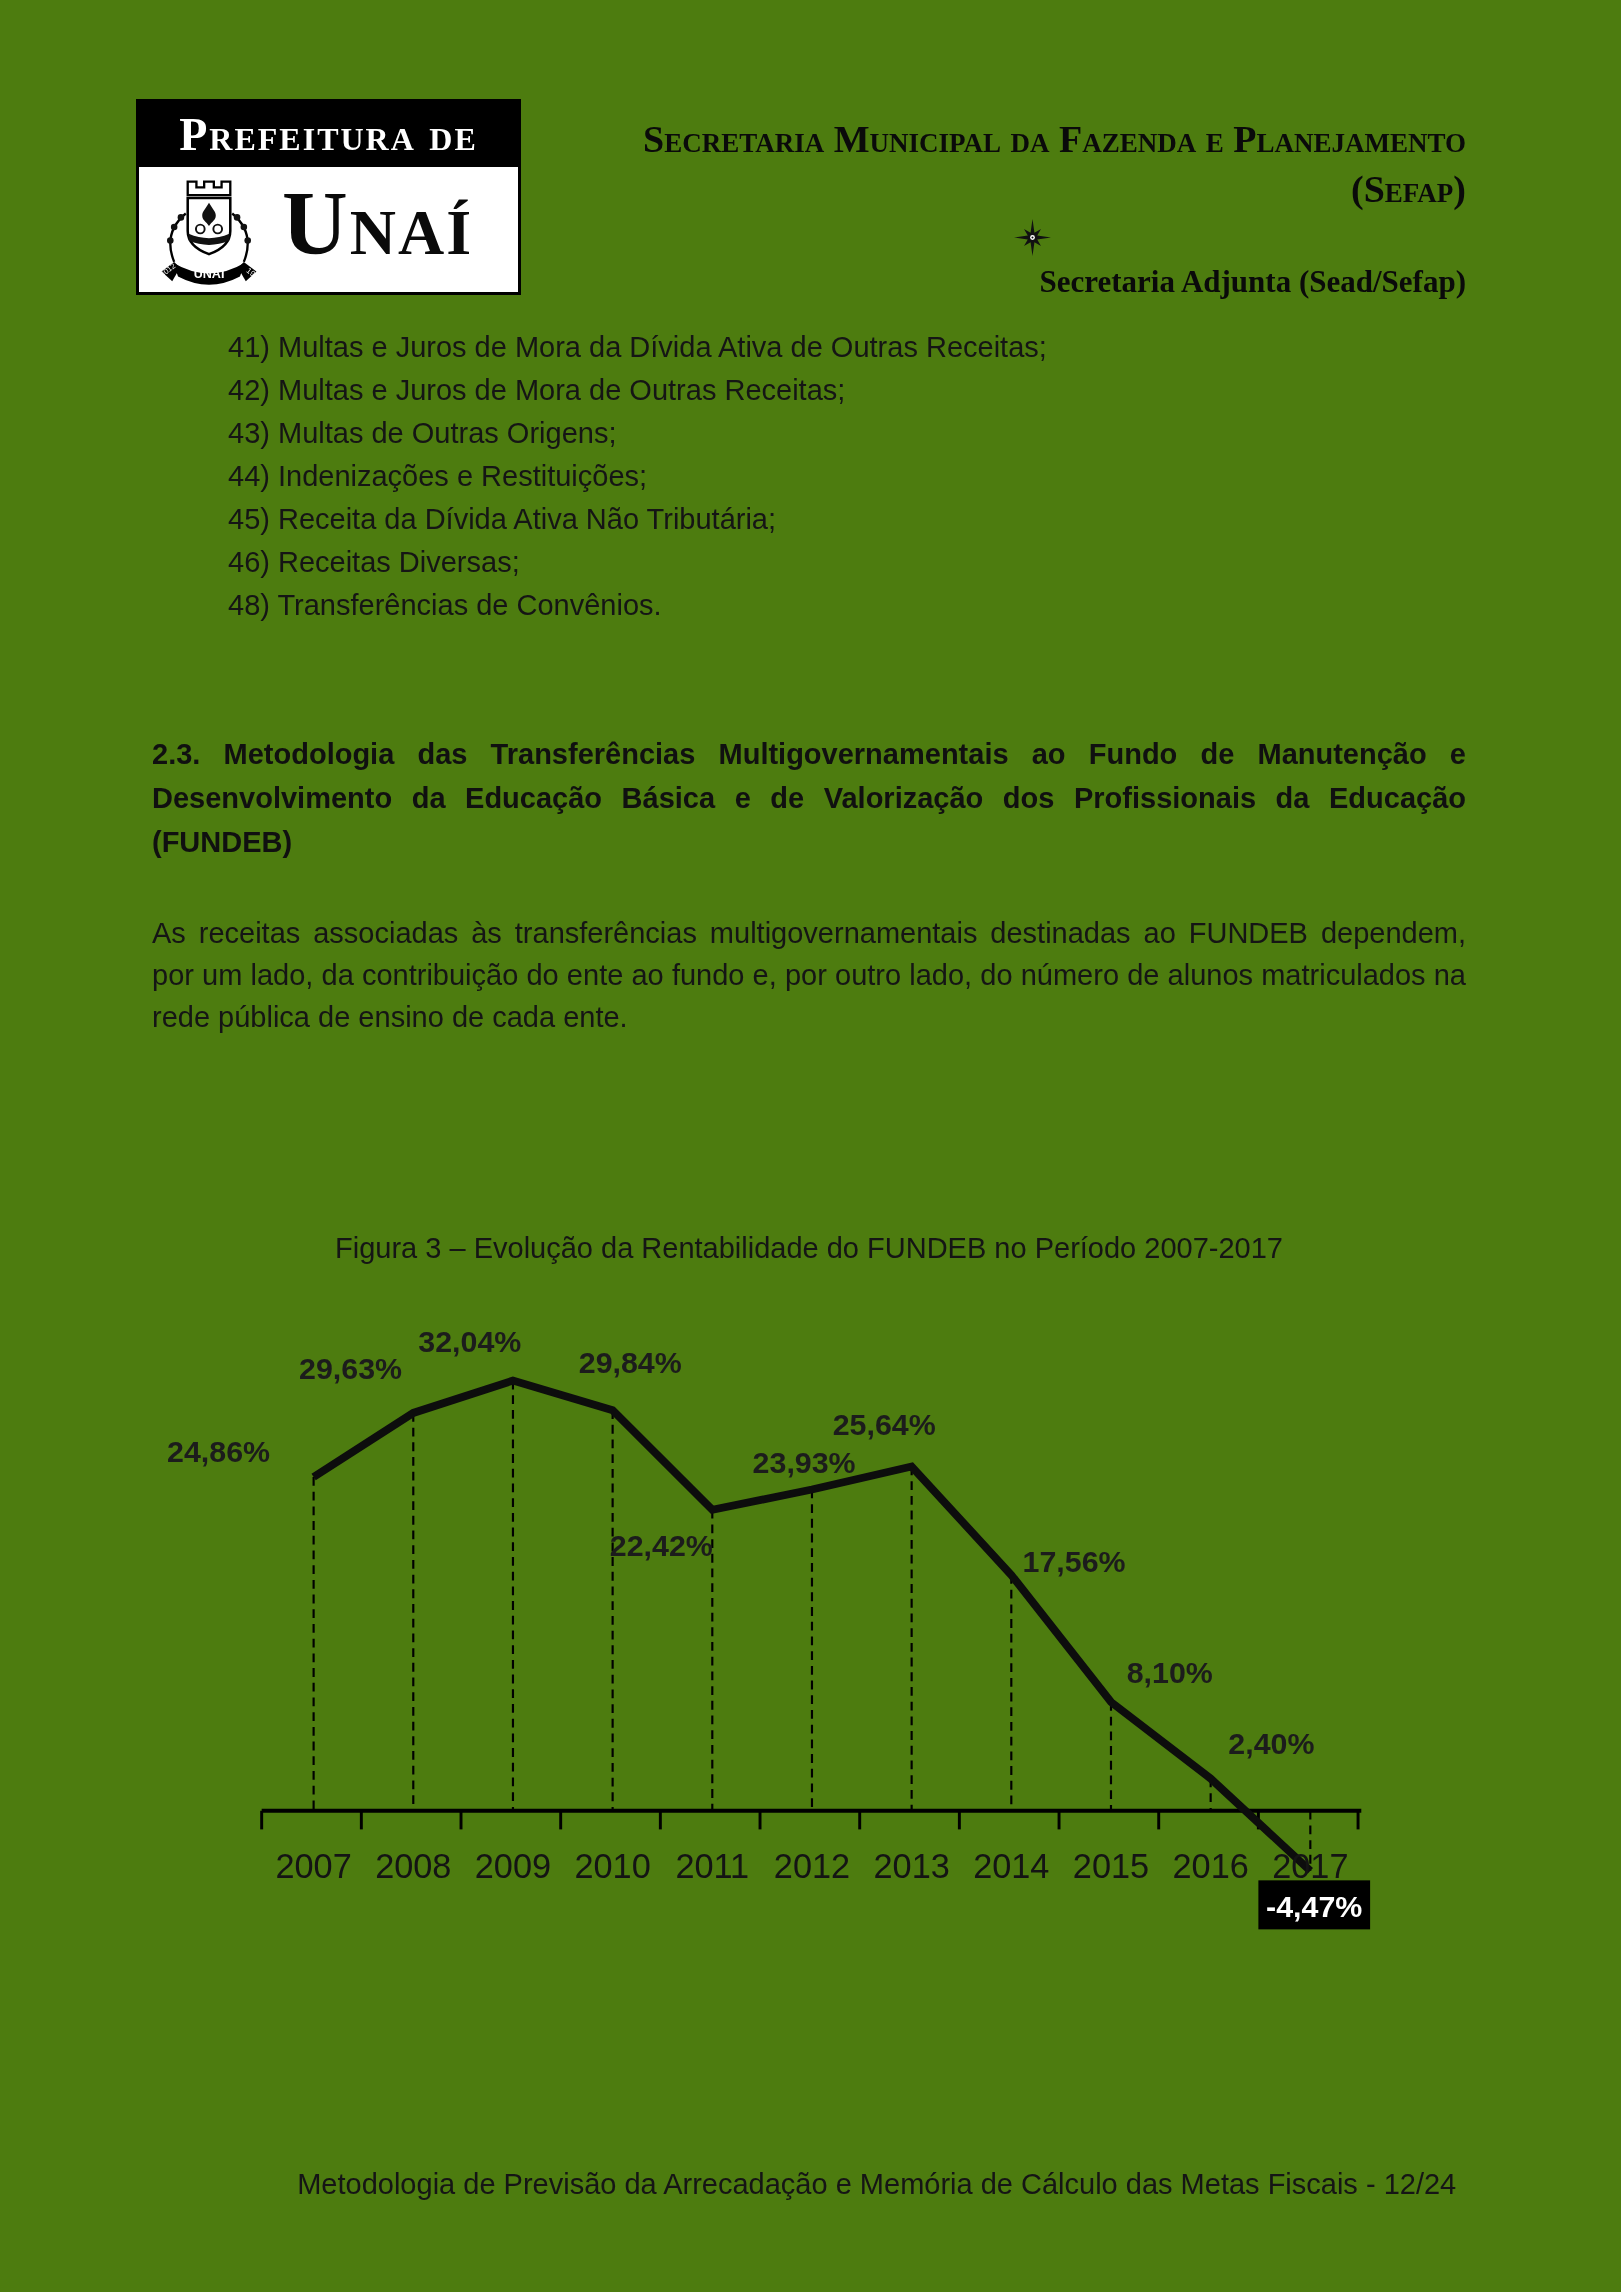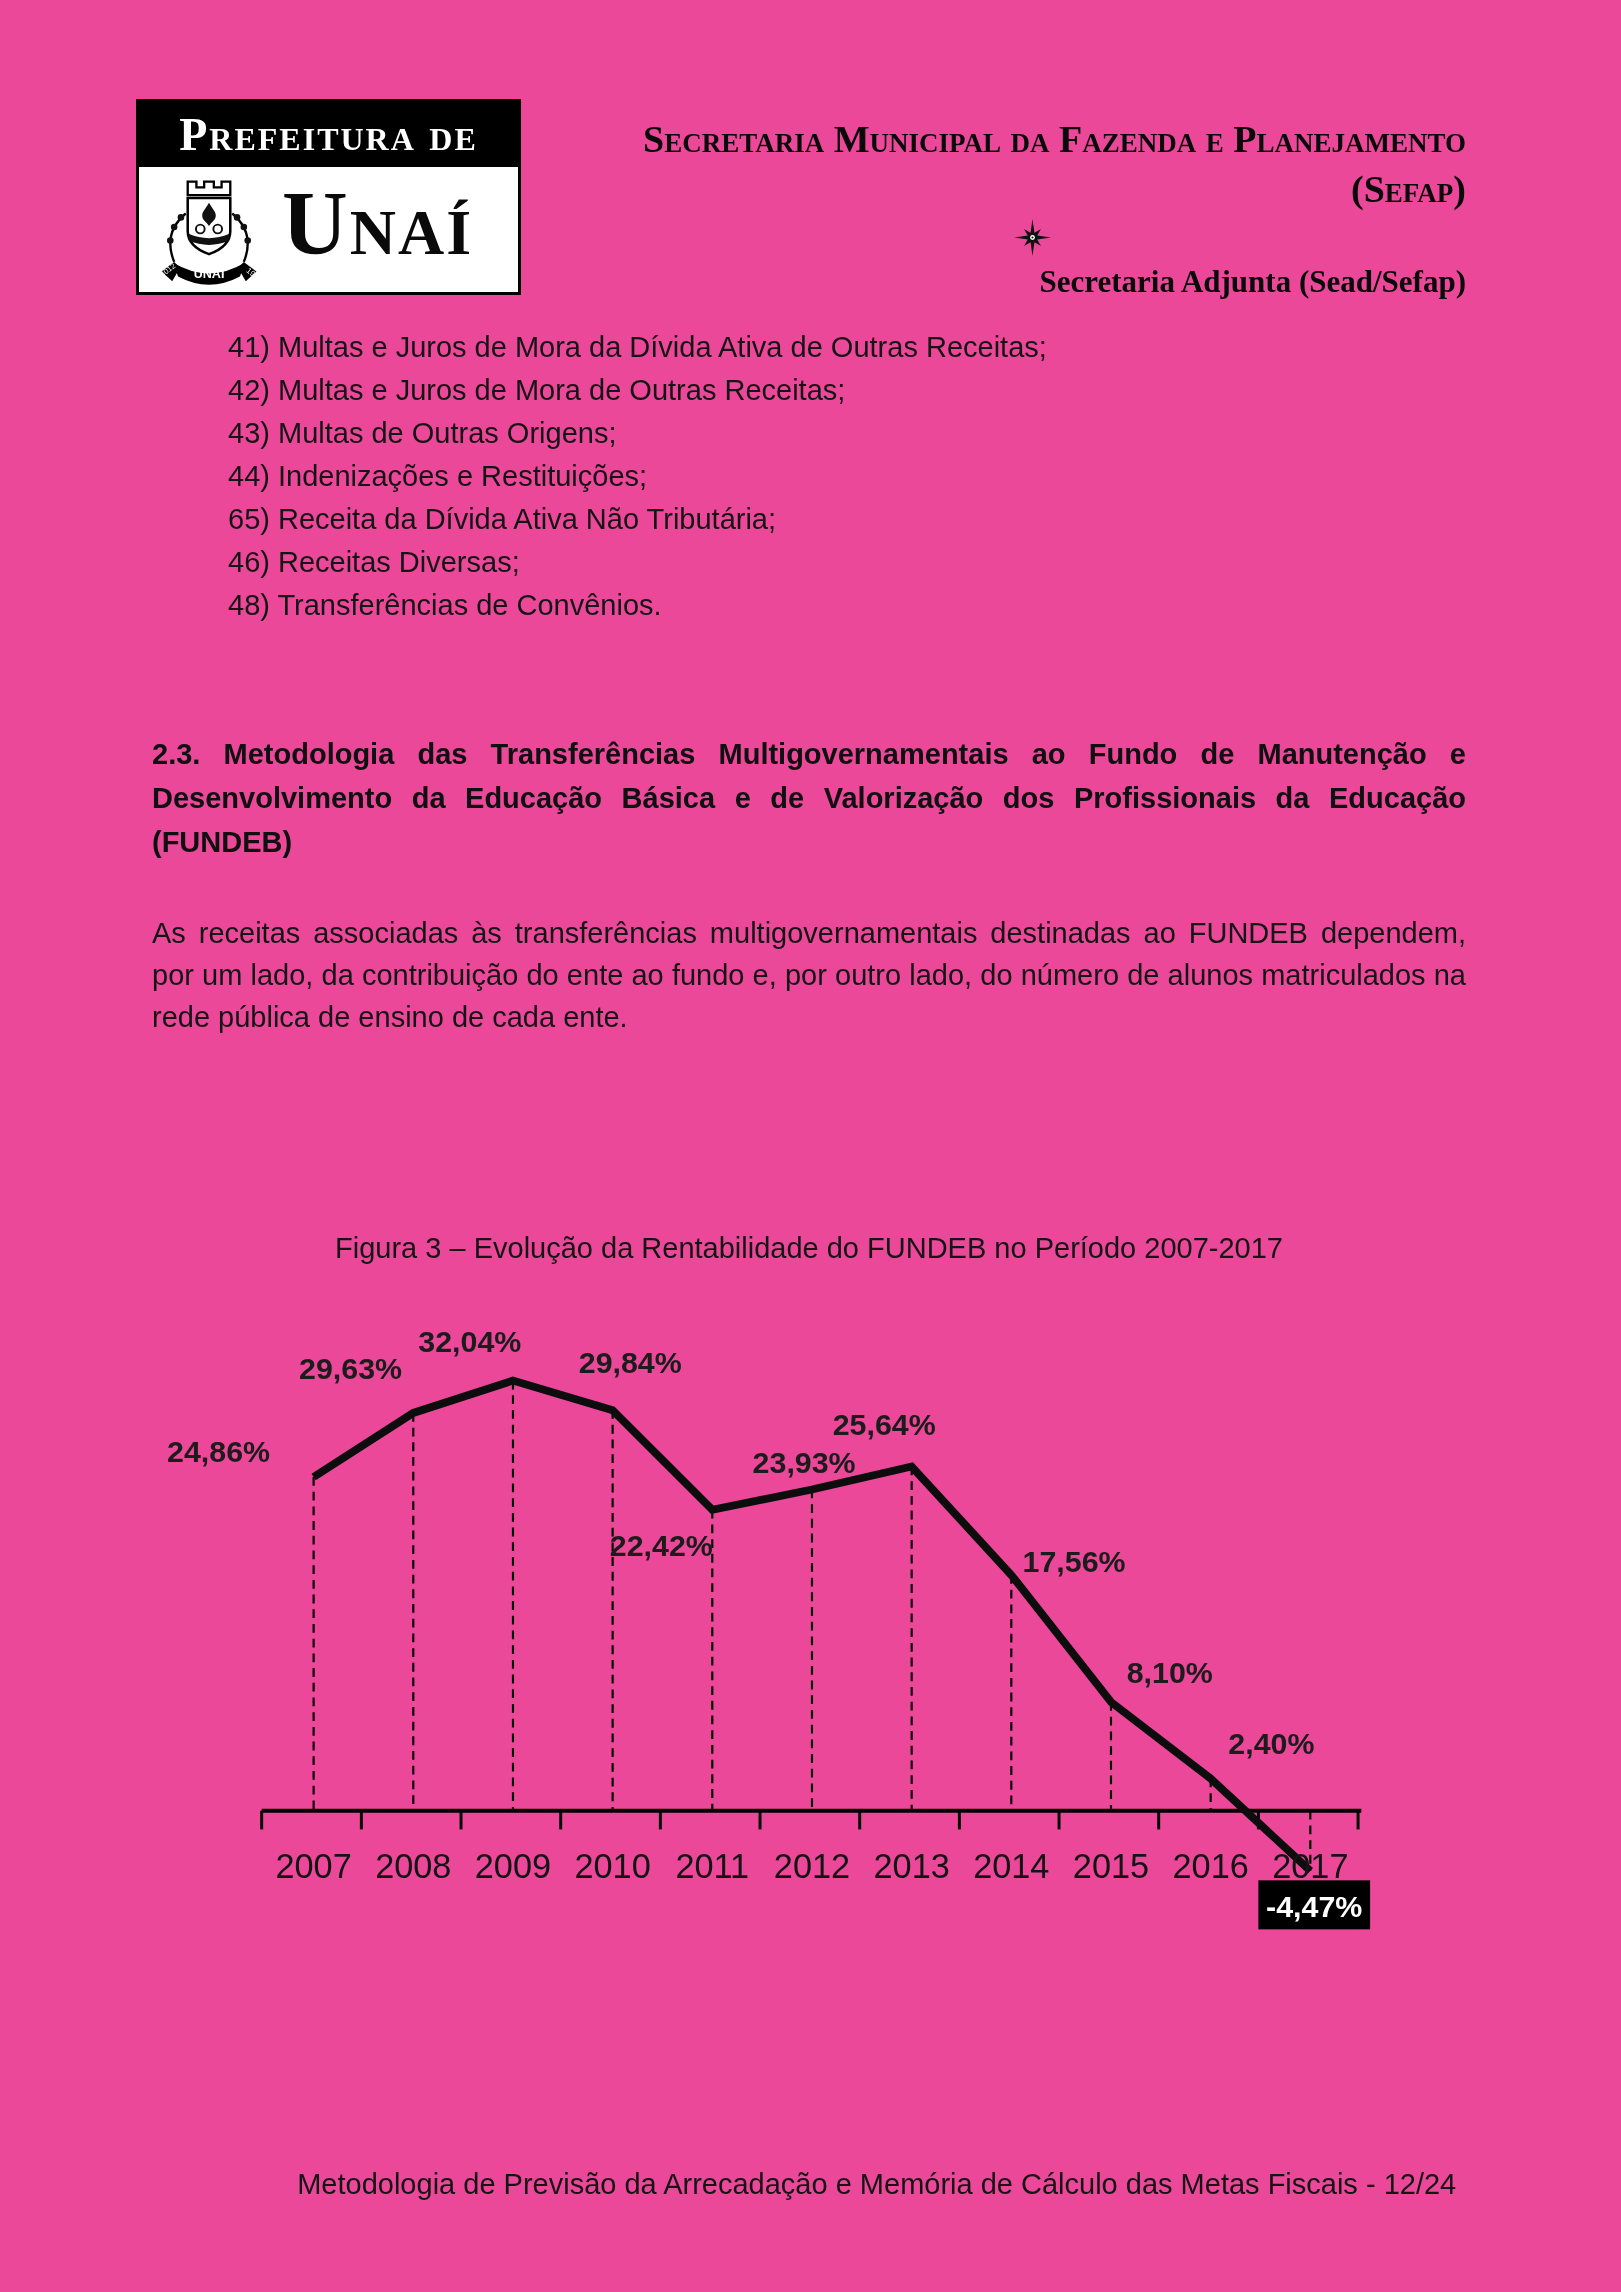--- a/index.html
+++ b/index.html
@@ -1,16 +1,16 @@
 <!DOCTYPE html>
 <html><head>
 <meta charset="utf-8">
 <style>
   html,body{margin:0;padding:0;background:#ffffff;}
-  .page{position:relative;width:1621px;height:2293px;background:#ec4899;overflow:hidden;
+  .page{position:relative;width:1621px;height:2293px;background:#4d7c0f;overflow:hidden;
         font-family:"Liberation Sans",sans-serif;color:#151515;}
 
   
   .logo-box{position:absolute;left:136px;top:99px;width:385px;height:196px;
             border:3.9px solid #000;background:#fff;box-sizing:border-box;}
   .logo-band{height:65px;background:#000;color:#fff;display:flex;align-items:center;justify-content:center;
              font-family:"Liberation Serif",serif;font-variant:small-caps;font-weight:bold;
              font-size:46px;letter-spacing:2px;white-space:nowrap;}
   .logo-bottom{position:relative;height:123px;background:#fff;}
   .emblem{position:absolute;left:9.8px;top:2px;width:120px;height:120px;}
@@ -96,21 +96,21 @@
       </svg>
     </div>
     <div class="ht2">Secretaria Adjunta (Sead/Sefap)</div>
   </div>
 
   <div class="list" id="list">
       <div class="list-item">41) Multas e Juros de Mora da Dívida Ativa de Outras Receitas;</div>
       <div class="list-item">42) Multas e Juros de Mora de Outras Receitas;</div>
       <div class="list-item">43) Multas de Outras Origens;</div>
       <div class="list-item">44) Indenizações e Restituições;</div>
-      <div class="list-item">65) Receita da Dívida Ativa Não Tributária;</div>
+      <div class="list-item">45) Receita da Dívida Ativa Não Tributária;</div>
       <div class="list-item">46) Receitas Diversas;</div>
       <div class="list-item">48) Transferências de Convênios.</div>
     </div>
 
   <h2 class="heading">2.3. Metodologia das Transferências Multigovernamentais ao Fundo de Manutenção e Desenvolvimento da Educação Básica e de Valorização dos Profissionais da Educação (FUNDEB)</h2>
 
   <p class="para p1">As receitas associadas às transferências multigovernamentais destinadas ao FUNDEB dependem, por um lado, da contribuição do ente ao fundo e, por outro lado, do número de alunos matriculados na rede pública de ensino de cada ente.</p>
 
   <div class="caption">Figura 3 – Evolução da Rentabilidade do FUNDEB no Período 2007-2017</div>
   <svg id="chart-svg" viewBox="0 0 1654 660">

